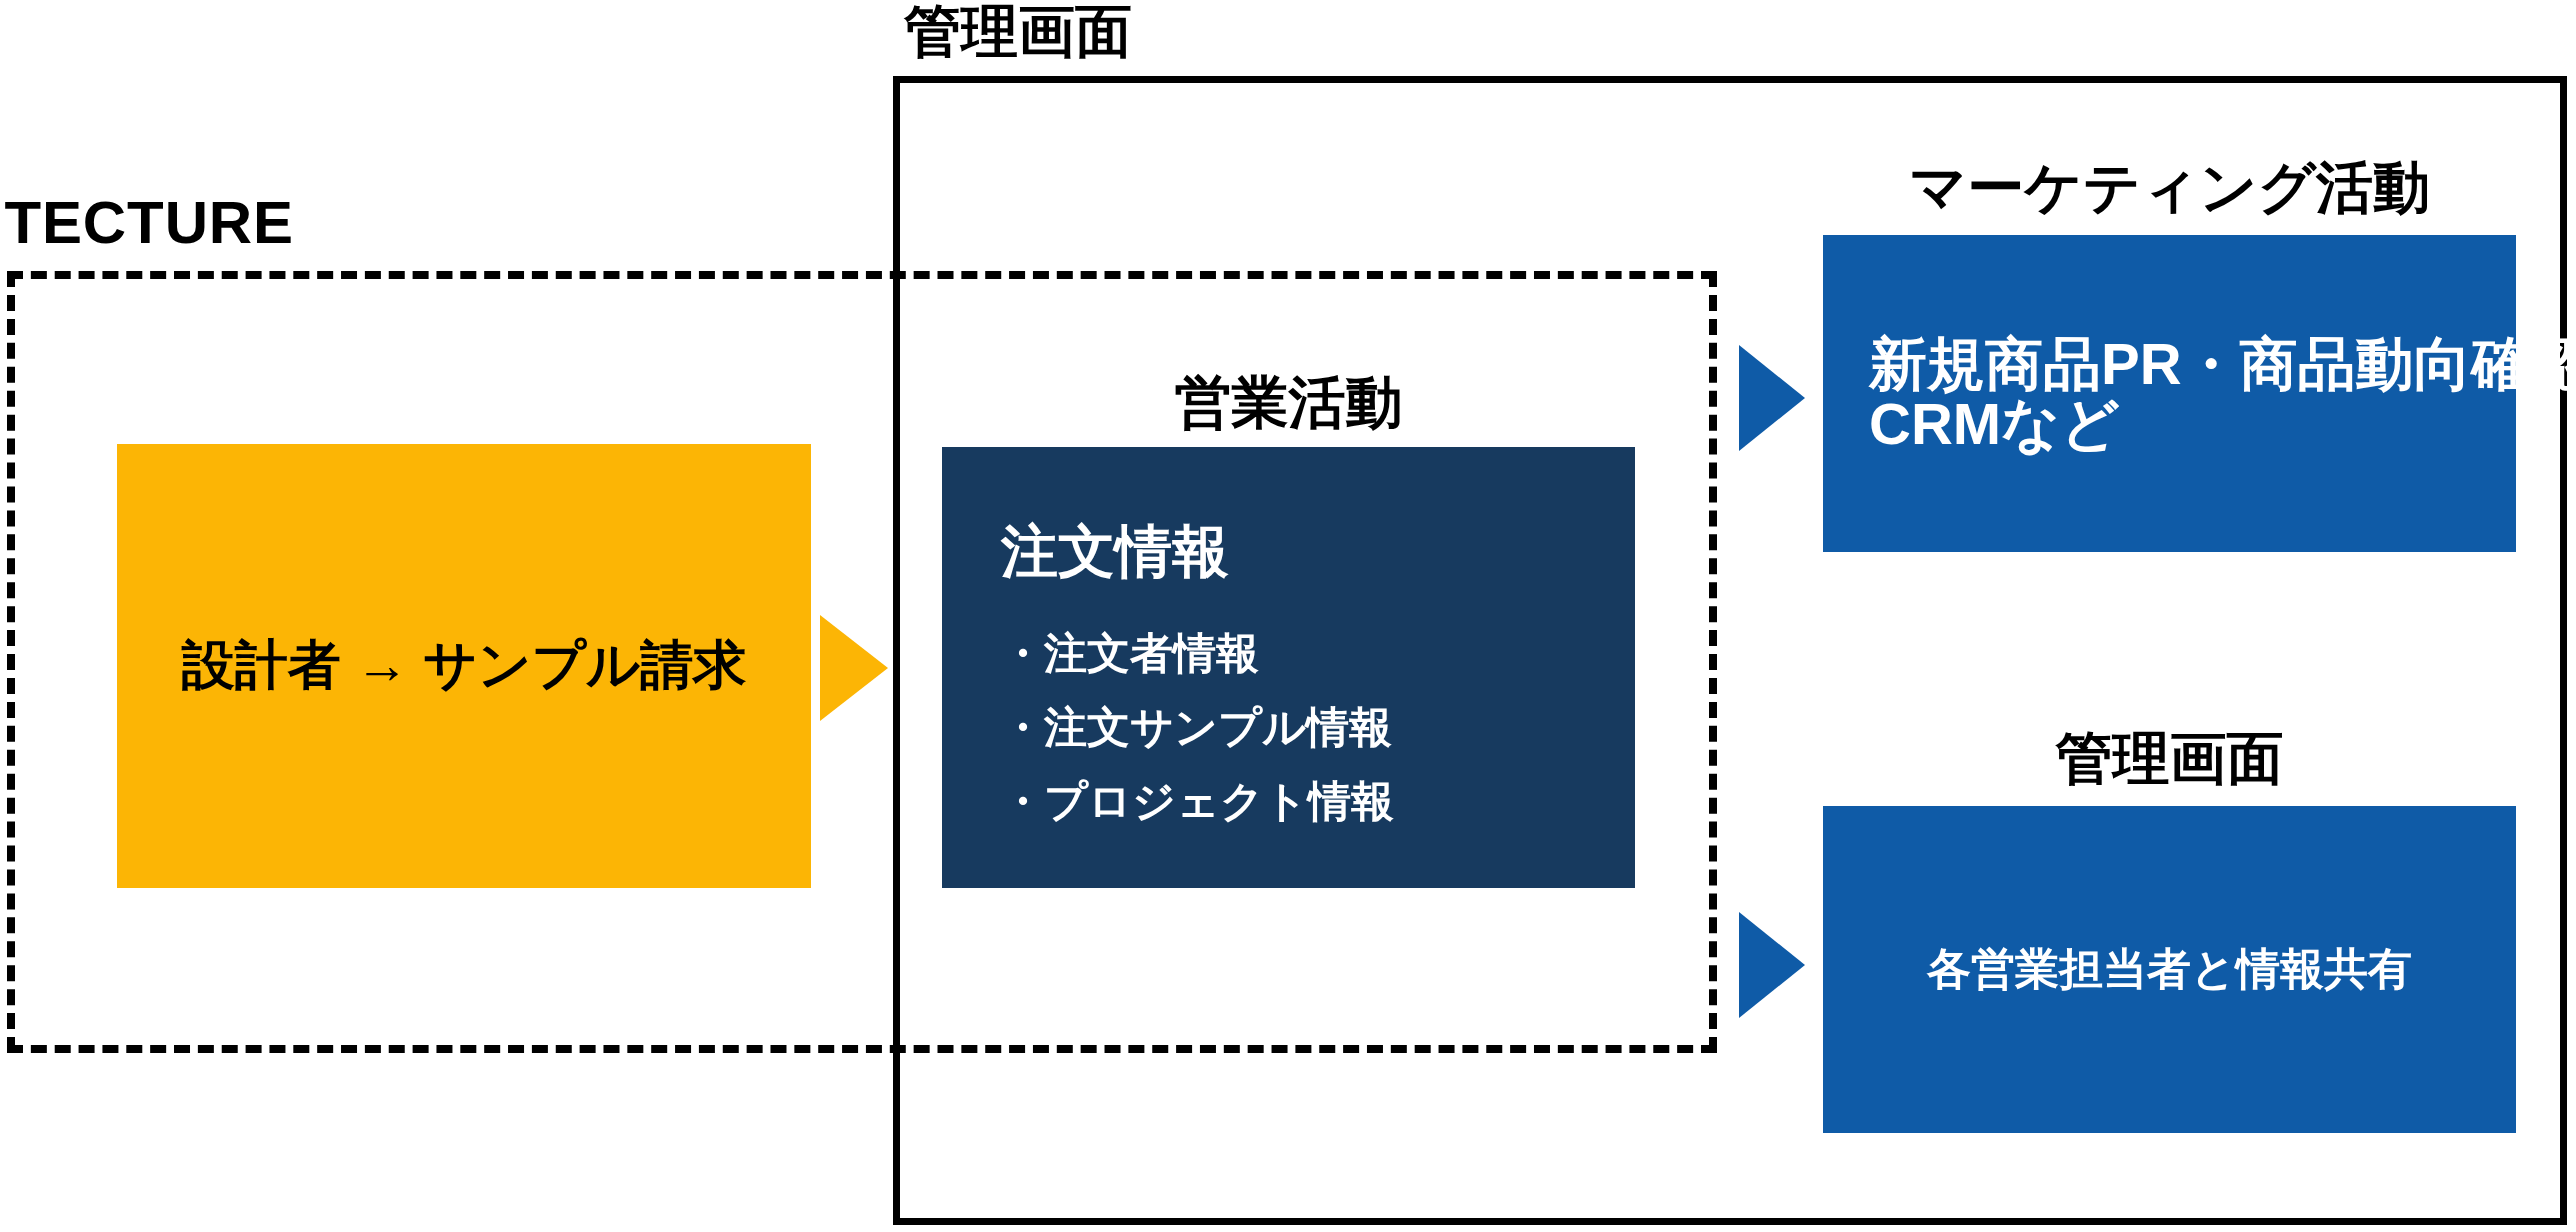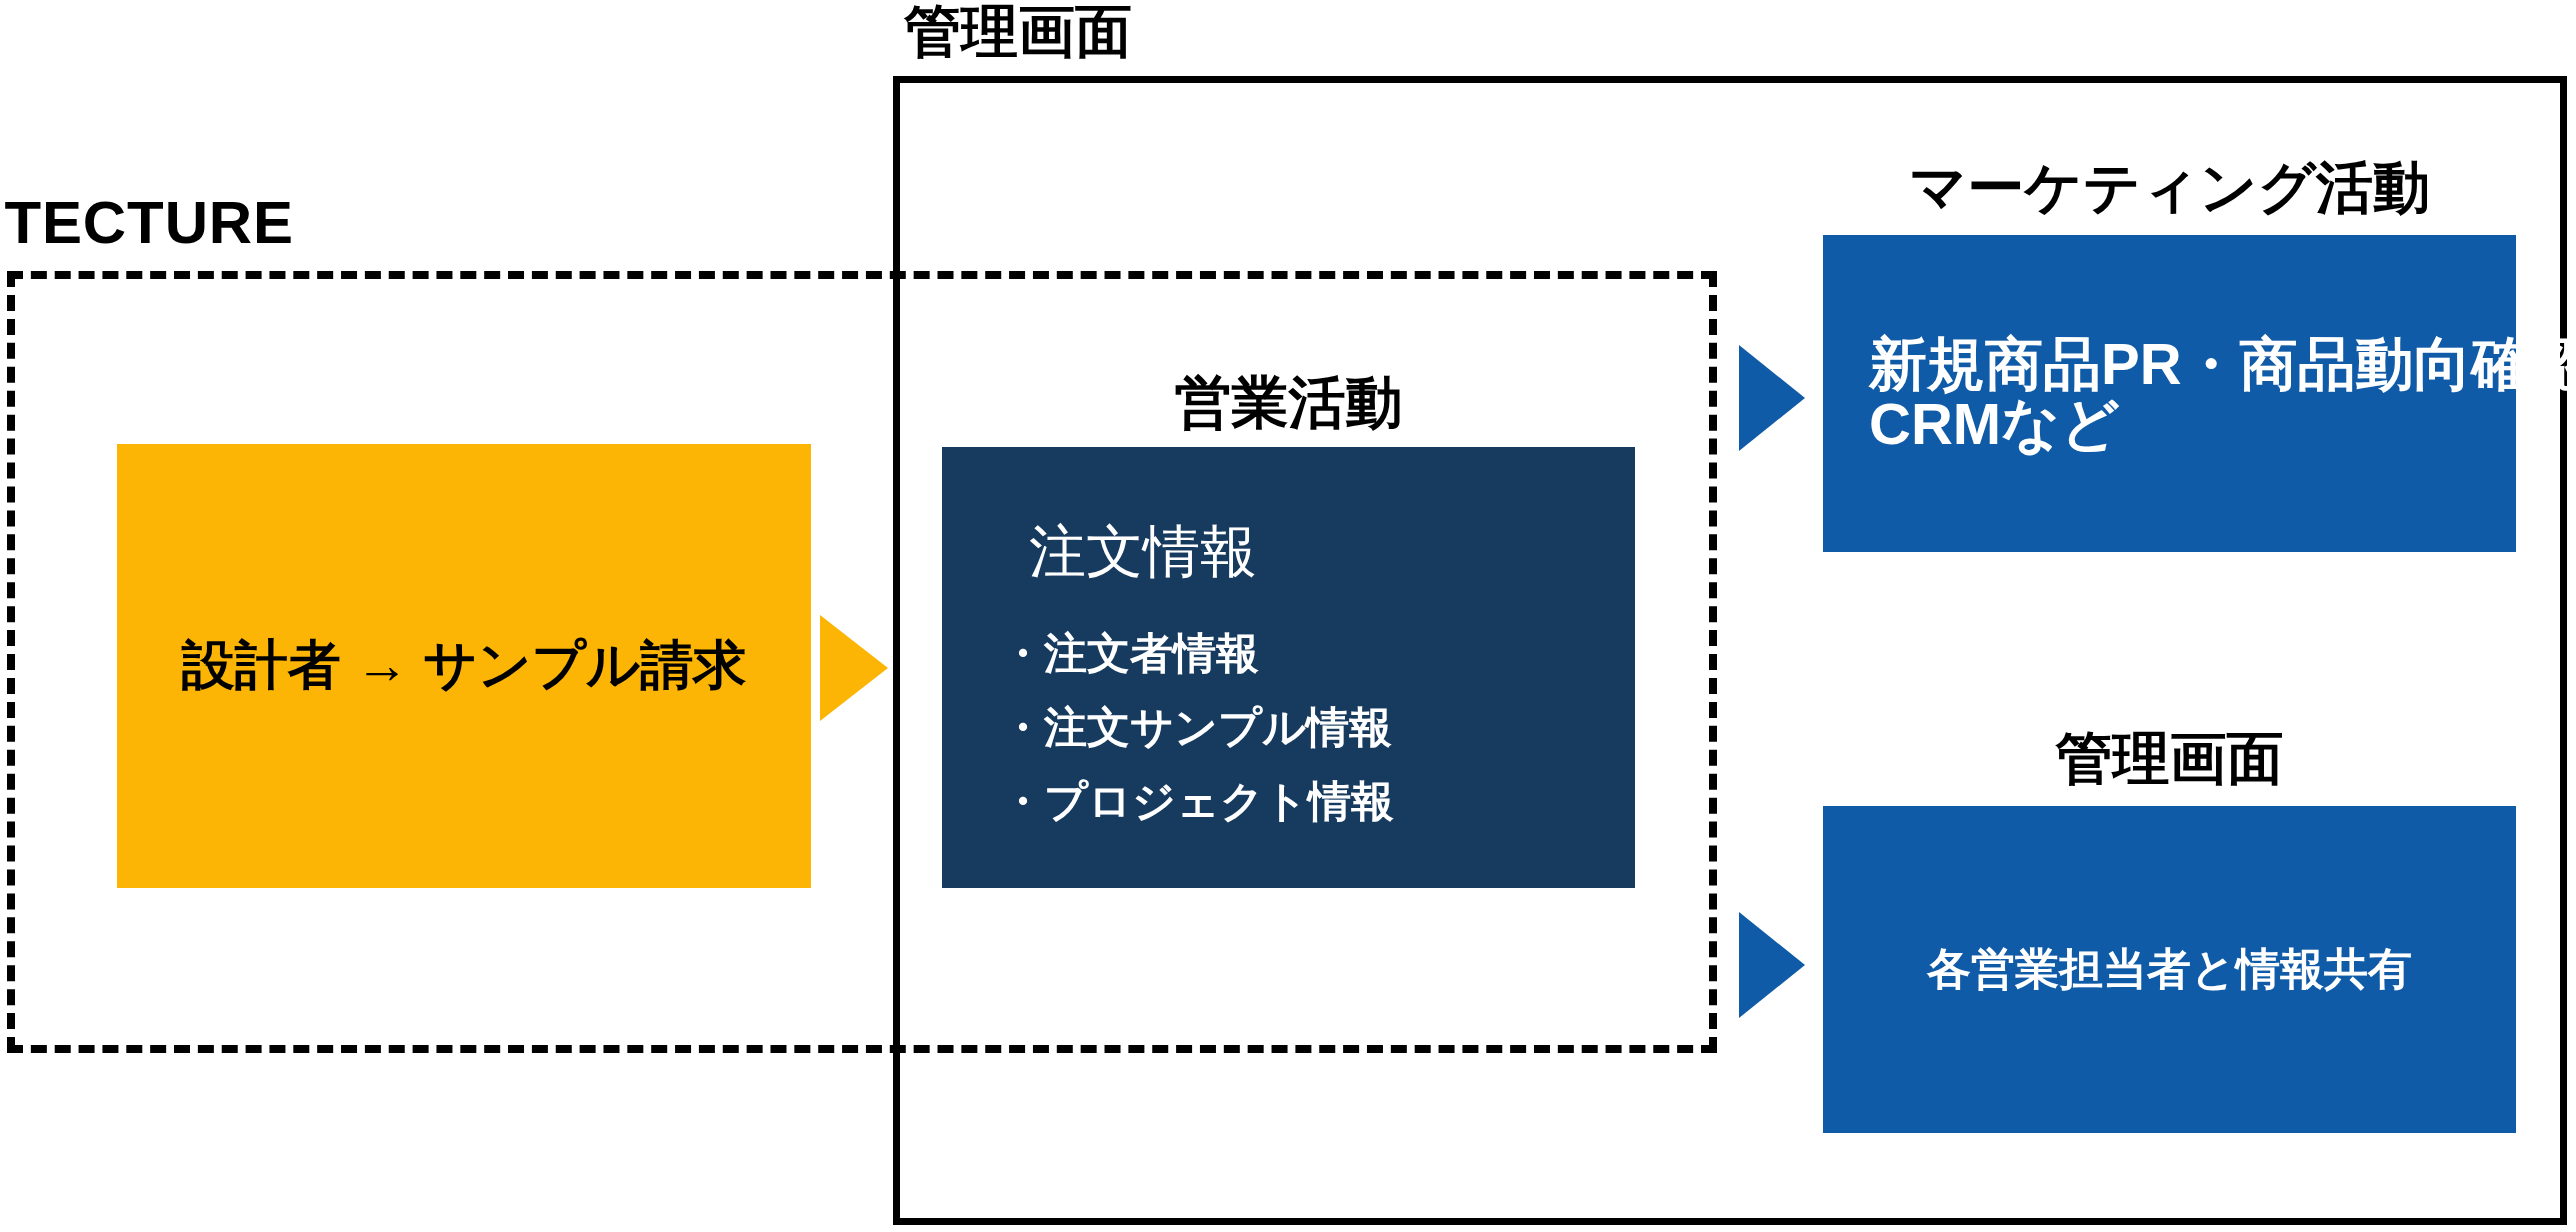--- a/index.html
+++ b/index.html
@@ -48,23 +48,22 @@
     margin-left:18px;
   }
   
   .navy-box{
     left:942px;top:447px;width:693px;height:441px;
     background:var(--c-navy);
     color:var(--c-white);
     padding:76px 36px 0 59px;
   }
   .navy-box .heading{
-    font-size:57px;font-weight:normal;line-height:1;color:var(--c-white);
+    font-size:57px;font-weight:bold;line-height:1;color:var(--c-white);
     white-space:nowrap;
-    margin-left:28px;
   }
   .navy-box ul{
     list-style:none;margin-top:36px;
   }
   .navy-box li{
     font-size:43px;font-weight:bold;line-height:74px;color:var(--c-white);
     white-space:nowrap;
   }
   
   .blue-box{

